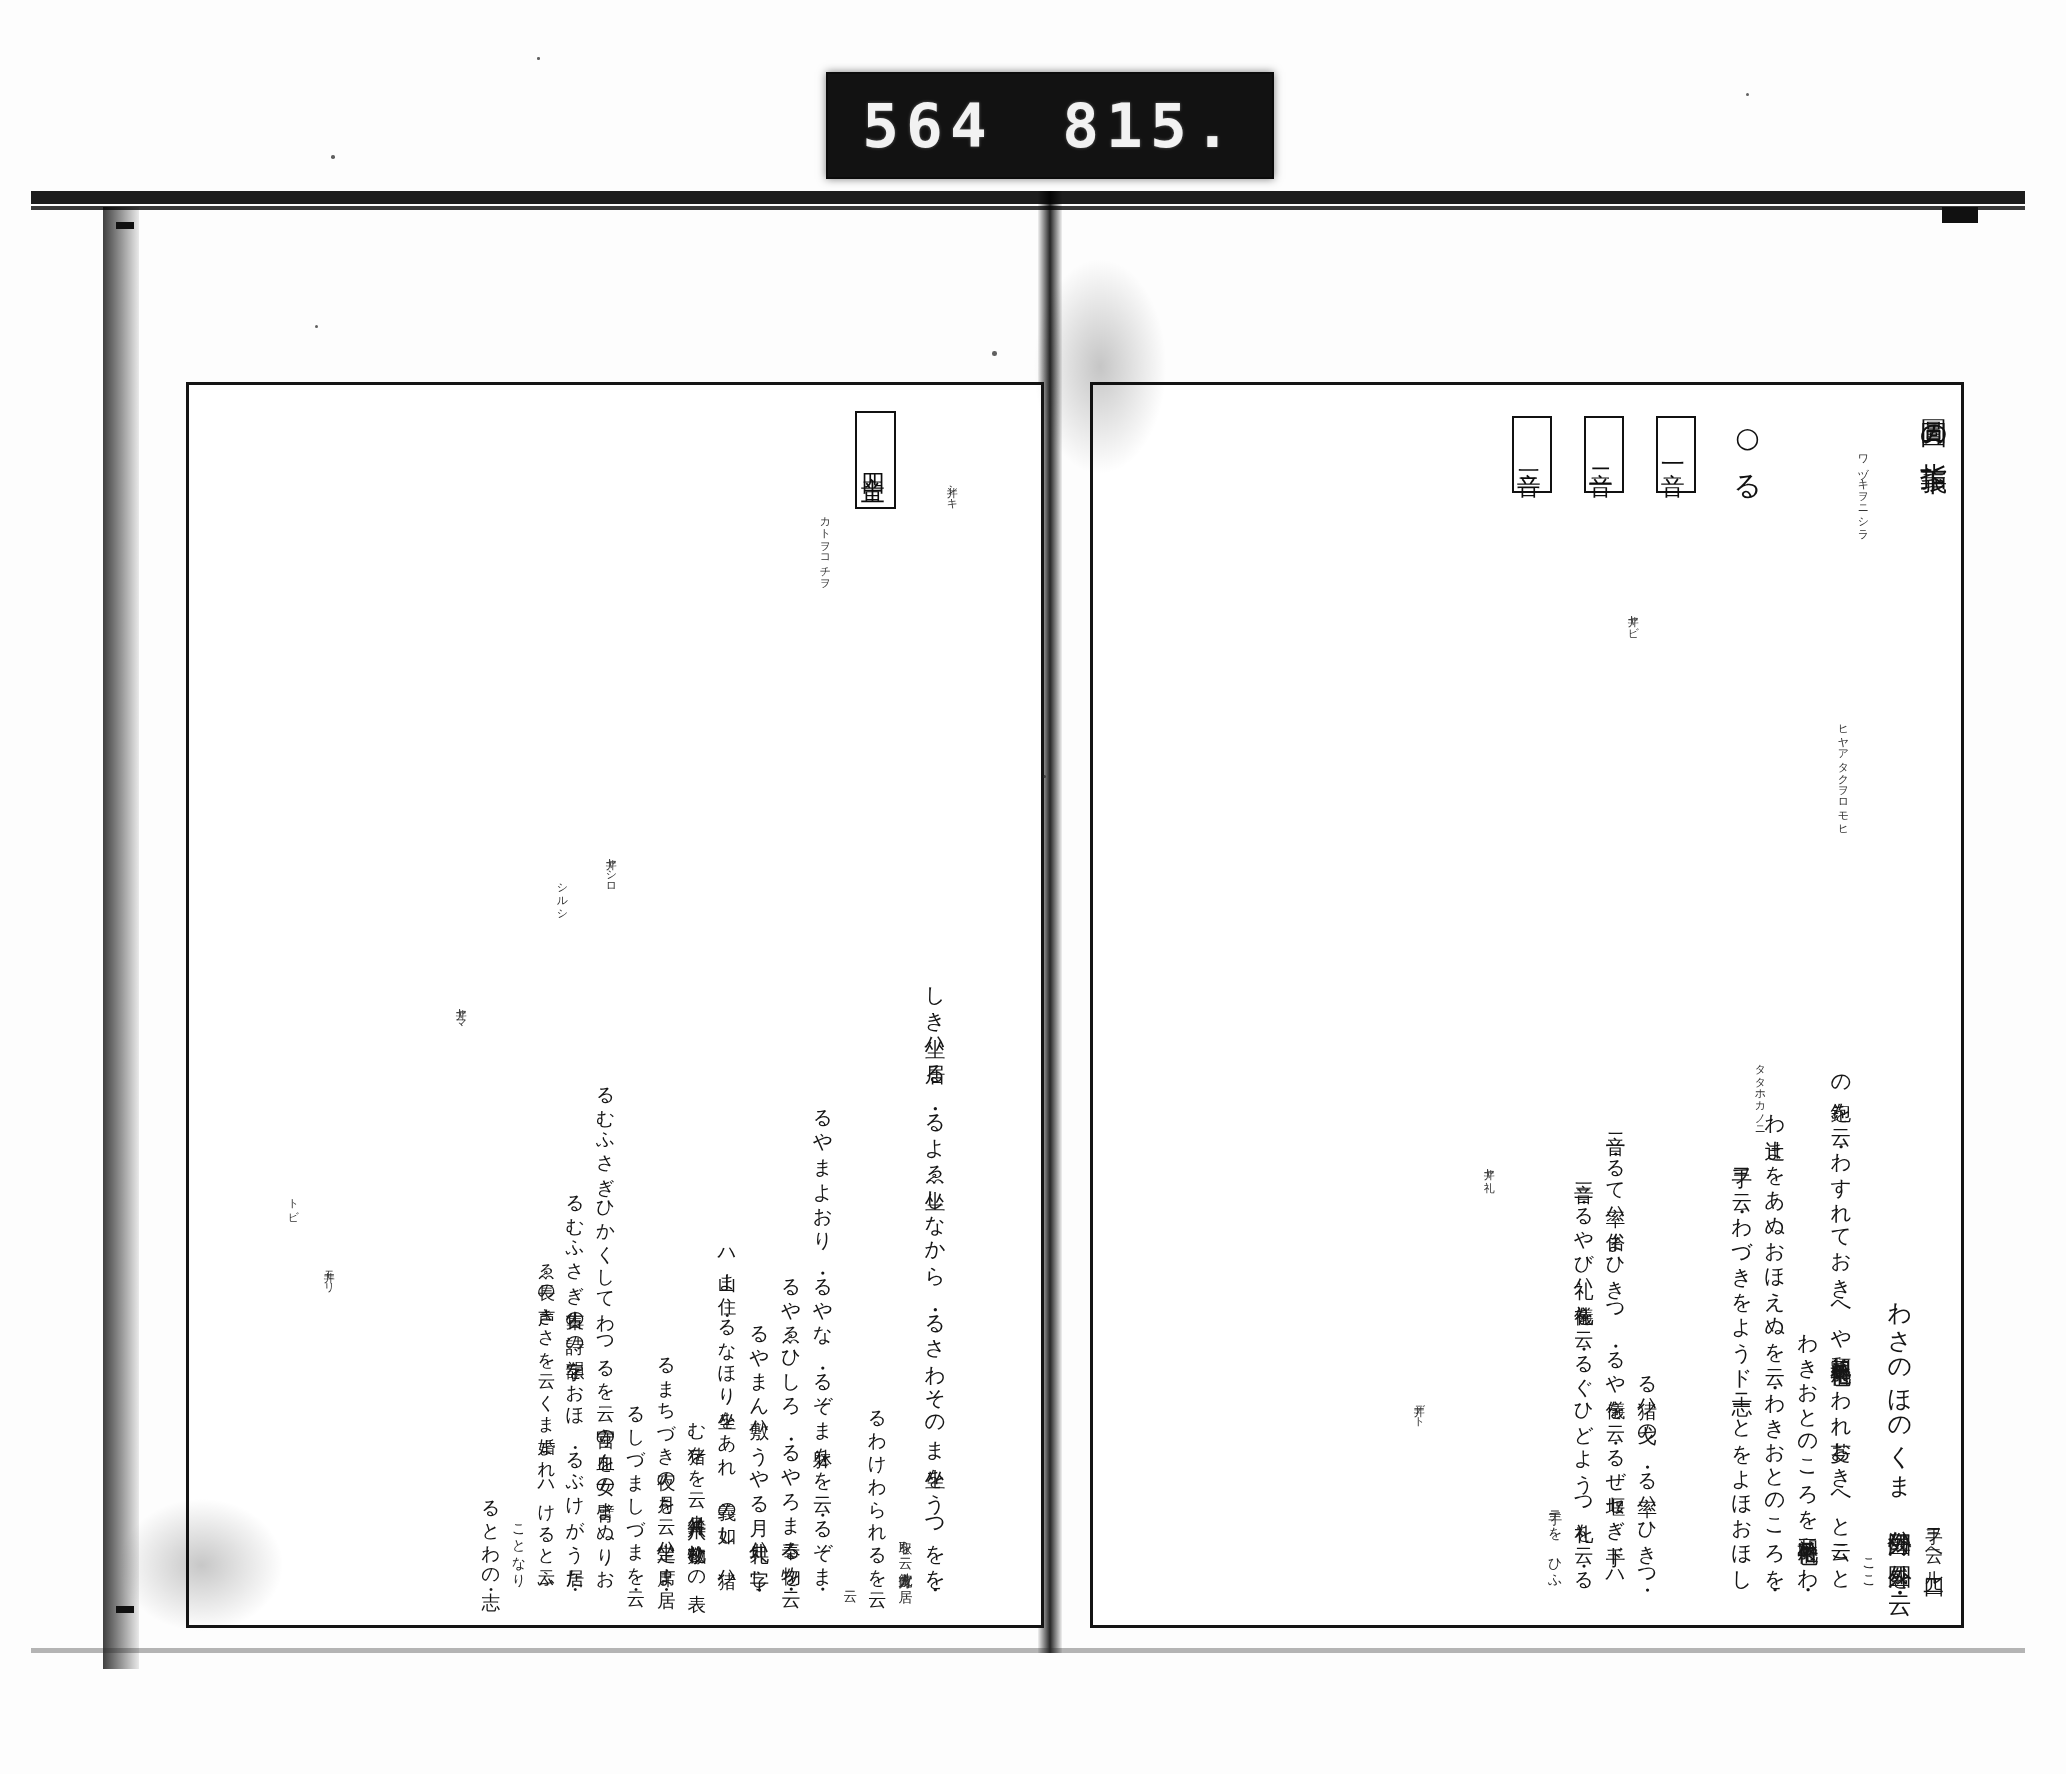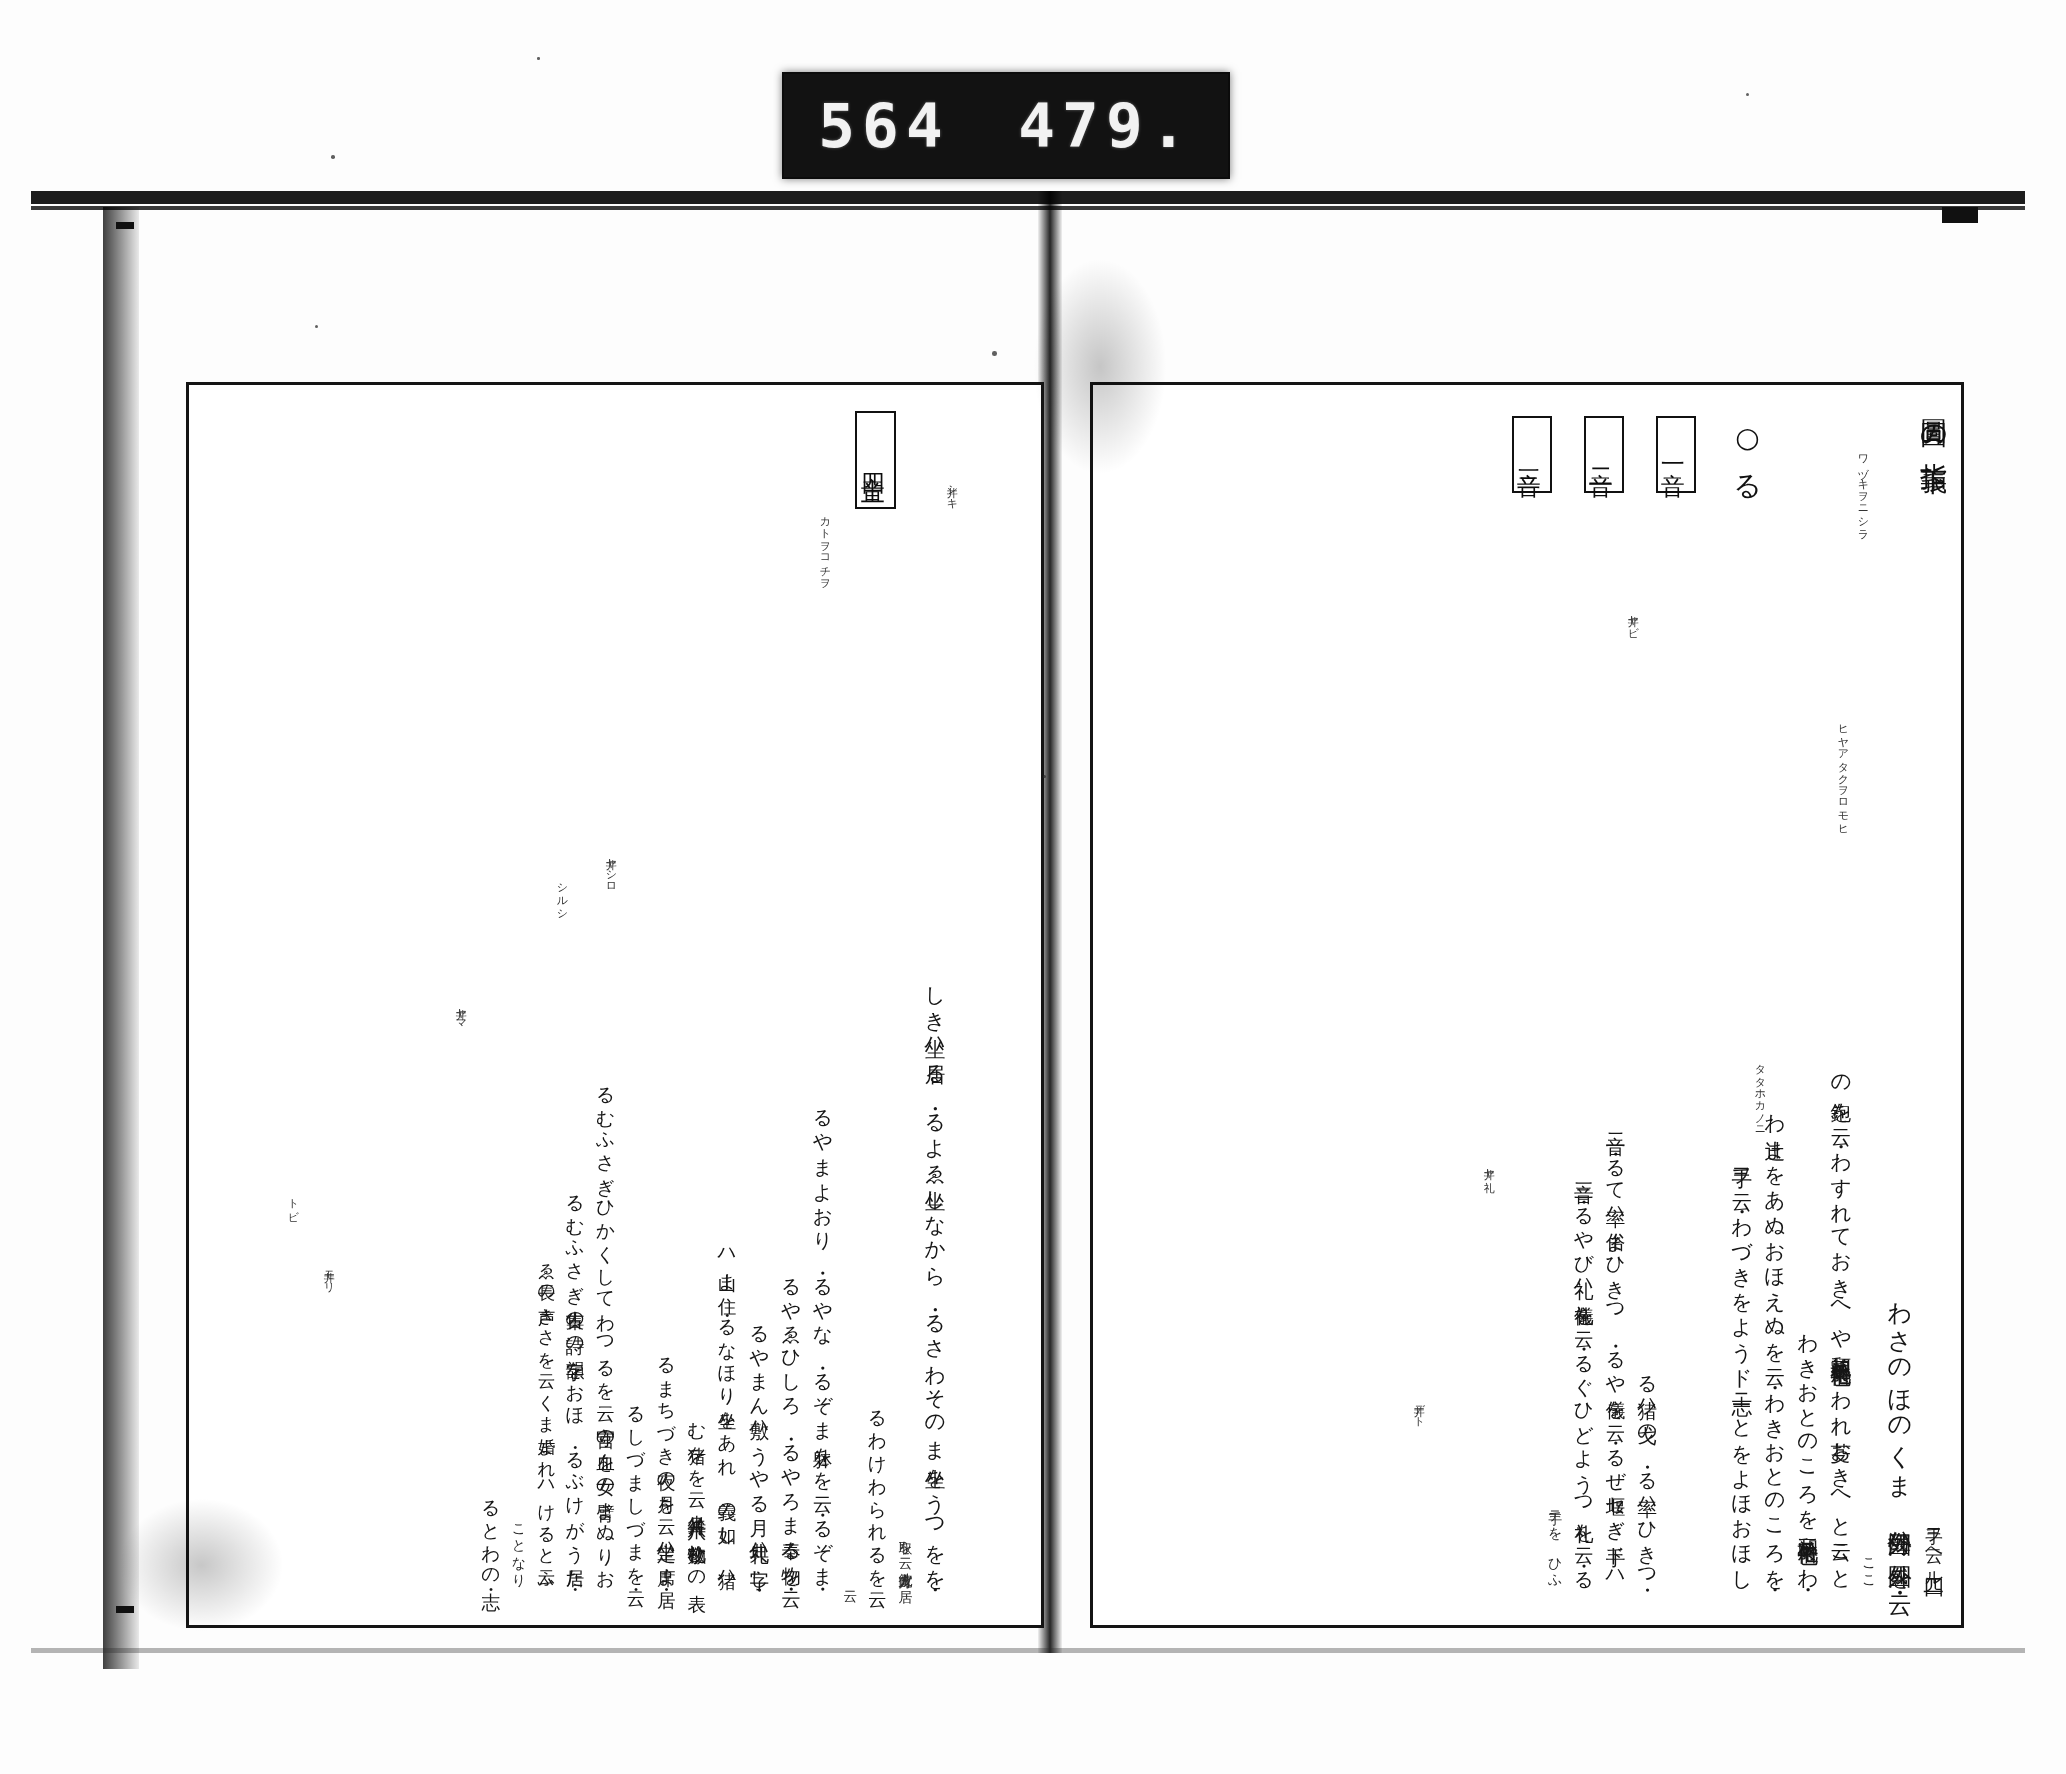--- a/index.html
+++ b/index.html
@@ -14,21 +14,21 @@
     position: relative;
     width: 2066px;
     height: 1774px;
     background: #fdfdfd;
     overflow: hidden;
   }
 
   
   #frame-counter {
     position: absolute;
-    left: 782px;
+    left: 826px;
     top: 72px;
     width: 444px;
     height: 103px;
     background: #121212;
     border: 2.1px solid #0b0b0b;
     display: flex;
     align-items: center;
     justify-content: space-around;
     box-shadow: 0 0 8.3px rgba(0,0,0,0.5);
   }
@@ -199,21 +199,21 @@
     opacity: .35;
   }
 </style>
 </head>
 <body>
 
 <div id="page">
 
   <div id="frame-counter">
     <span class="digits">564</span>
-    <span class="digits">479.</span>
+    <span class="digits">815.</span>
   </div>
 
   <div class="film-top-bar"></div>
   <div class="film-top-bar thin"></div>
   <div class="left-edge-shadow"></div>
   <div class="gutter-shadow"></div>
   <div class="bottom-bar"></div>
 
   <div class="corner-mark" style="left:116px;top:222px;width:17.6px;height:7.2px;"></div>
   <div class="corner-mark" style="left:116px;top:1606px;width:17.6px;height:7.2px;"></div>

